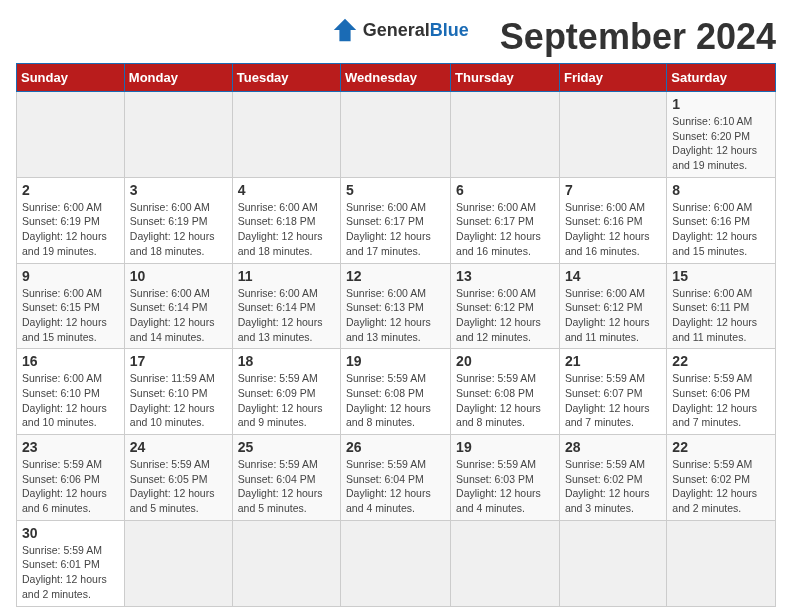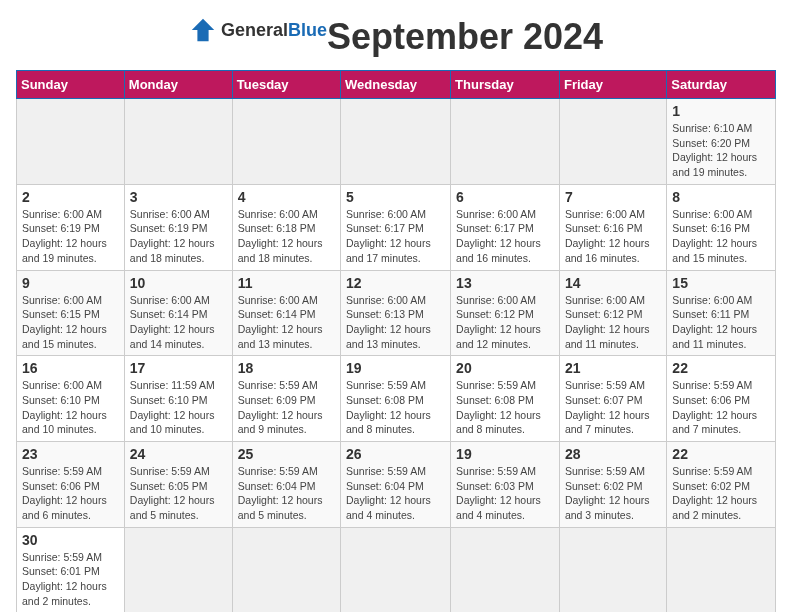--- a/index.html
+++ b/index.html
@@ -5,23 +5,24 @@
     * { box-sizing: border-box; margin: 0; padding: 0; }
     body {
       font-family: Arial, sans-serif;
       background: #fff;
       width: 792px;
       min-height: 612px;
       padding: 16px;
     }
     .header {
       display: flex;
-      justify-content: center;
+      justify-content: flex-end;
       align-items: flex-start;
-      margin-bottom: 12px;
+      margin-bottom: 5px;
+      gap: 31px;
     }
     .logo {
       display: flex;
       align-items: center;
       gap: 4px;
     }
     .logo-text-general {
       font-size: 18px;
       font-weight: bold;
       color: #333;
@@ -46,21 +47,21 @@
     .location-title {
       font-size: 16px;
       color: #555;
     }
     table {
       width: 100%;
       border-collapse: collapse;
       font-size: 11px;
     }
     thead tr th {
-      background-color: #be185d;
+      background-color: #b91c1c;
       color: #fff;
       padding: 6px 4px;
       text-align: left;
       font-size: 13px;
       font-weight: bold;
       border: 1px solid #1a6bb5;
     }
     tbody tr td {
       border: 1px solid #ccc;
       vertical-align: top;

